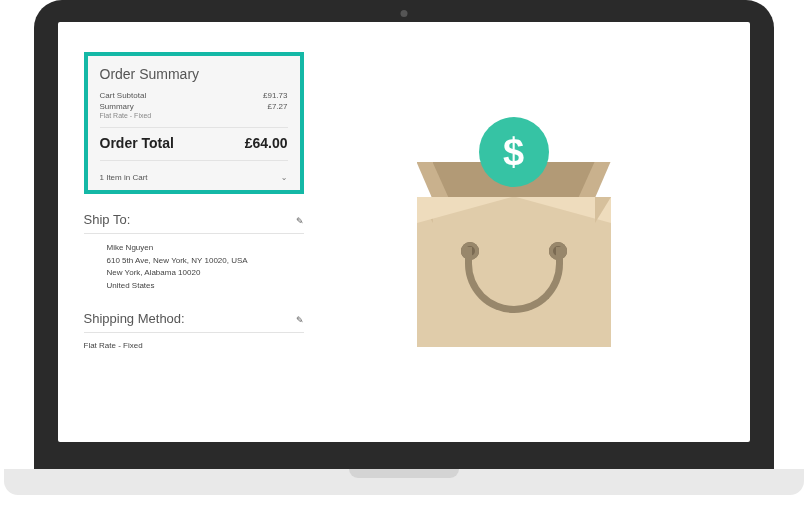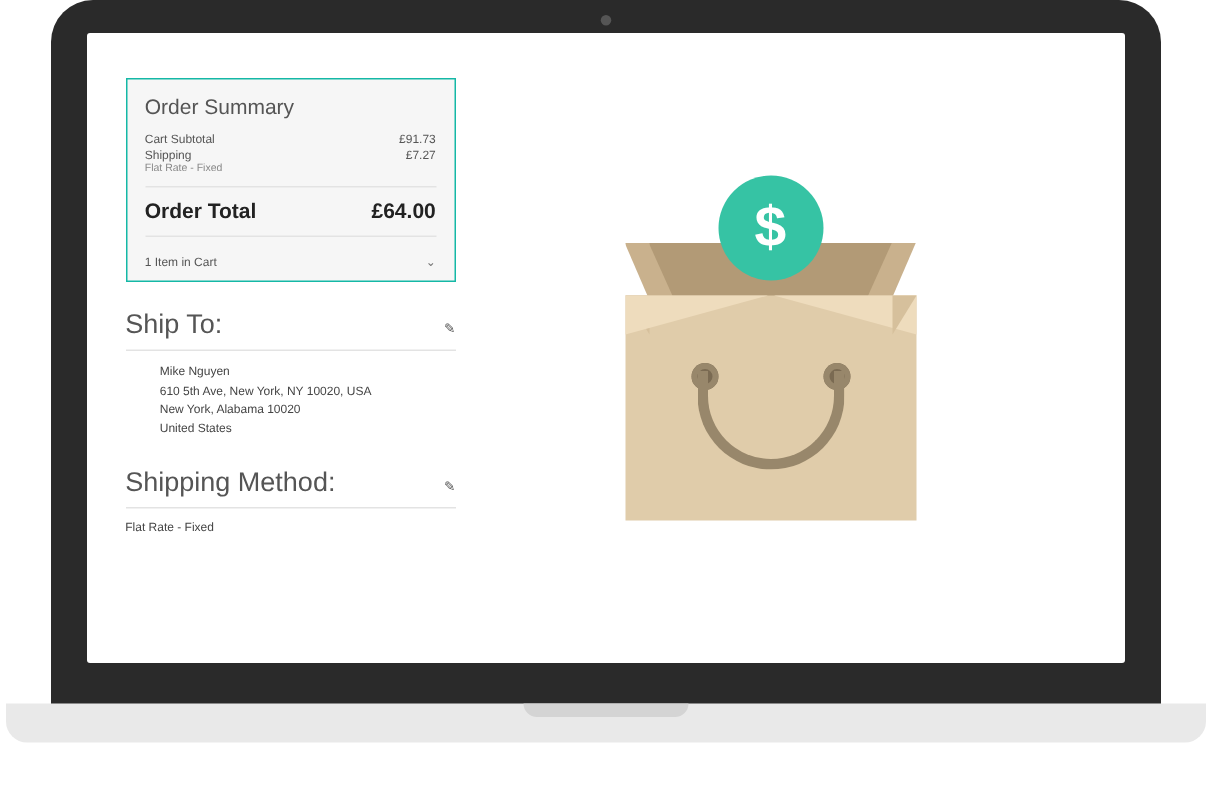--- a/index.html
+++ b/index.html
@@ -25,31 +25,31 @@
     width: 800px; height: 26px; background: #e9e9e9; border-radius: 0 0 14px 14px;
   }
   .notch {
     position: absolute; top: 0; left: 50%; transform: translateX(-50%);
     width: 110px; height: 9px; background: #d4d4d4; border-radius: 0 0 10px 10px;
   }
 
   .left-col { width: 220px; flex: 0 0 220px; }
   .right-col { flex: 1; display: flex; align-items: center; justify-content: center; }
 
-  .panel { background: #f6f6f6; border: 1px solid #14b8a6; padding: 10px 12px 4px 12px; margin-bottom: 12px; }
+  .panel { background: #f6f6f6; border: 4px solid #14b8a6; padding: 10px 12px 4px 12px; margin-bottom: 12px; }
   .panel h2 { font-size: 14px; font-weight: 400; color: #555; margin-bottom: 8px; }
   .row { display: flex; justify-content: space-between; font-size: 8px; color: #555; line-height: 1.4; }
   .row.sub { color: #888; font-size: 7px; margin-top: -1px; }
   .hr { border-top: 1px solid #e3e3e3; margin: 6px 0; }
   .total { font-weight: 700; color: #222; font-size: 14px; }
   .cart-line { font-size: 8px; color: #555; padding: 6px 0 4px; display: flex; justify-content: space-between; align-items: center; }
   .chevron { font-size: 8px; color: #777; }
 
   .section-hd { display: flex; justify-content: space-between; align-items: baseline; border-bottom: 1px solid #e3e3e3; padding: 6px 0 6px; margin-top: 8px; }
-  .section-hd h3 { font-size: 18px; font-weight: 400; color: #555; }
+  .section-hd h3 { font-size: 13px; font-weight: 400; color: #555; }
   .edit-icon { font-size: 9px; color: #555; cursor: pointer; }
   .addr { font-size: 8px; color: #444; line-height: 1.6; padding: 8px 0 4px; margin-left: 23px; }
   .addr .phone { color: #1a7eb8; }
   .ship-val { font-size: 8px; color: #444; padding-top: 8px; }
 
   
   .bag { position: relative; width: 210px; height: 230px; }
   .coin {
     position: absolute; top: 0; left: 50%; transform: translateX(-50%);
     width: 70px; height: 70px; background: #36c3a4; border-radius: 50%;
@@ -106,21 +106,21 @@
 
       <div class="left-col">
 
         <div class="panel">
           <h2>Order Summary</h2>
           <div class="row">
             <span>Cart Subtotal</span>
             <span>£91.73</span>
           </div>
           <div class="row">
-            <span>Shipping</span>
+            <span>Summary</span>
             <span>£7.27</span>
           </div>
           <div class="row sub">
             <span>Flat Rate - Fixed</span>
             <span></span>
           </div>
           <div class="hr"></div>
           <div class="row total">
             <span>Order Total</span>
             <span>£64.00</span>

